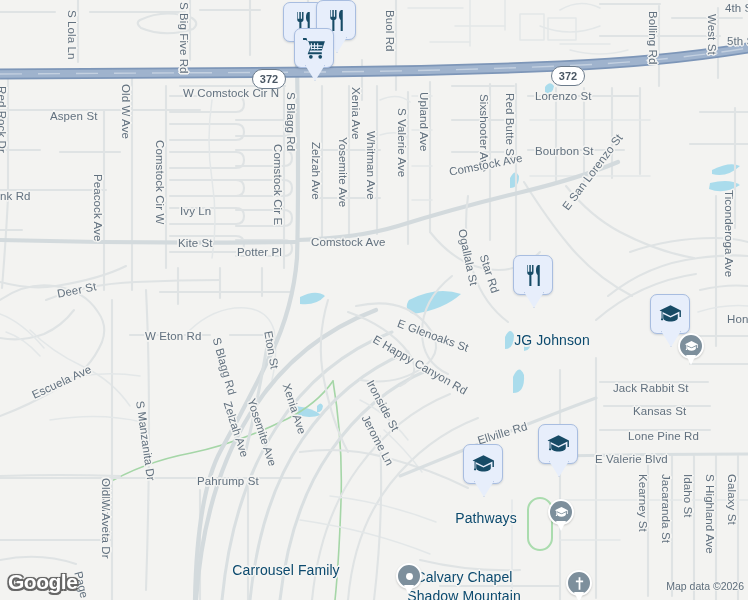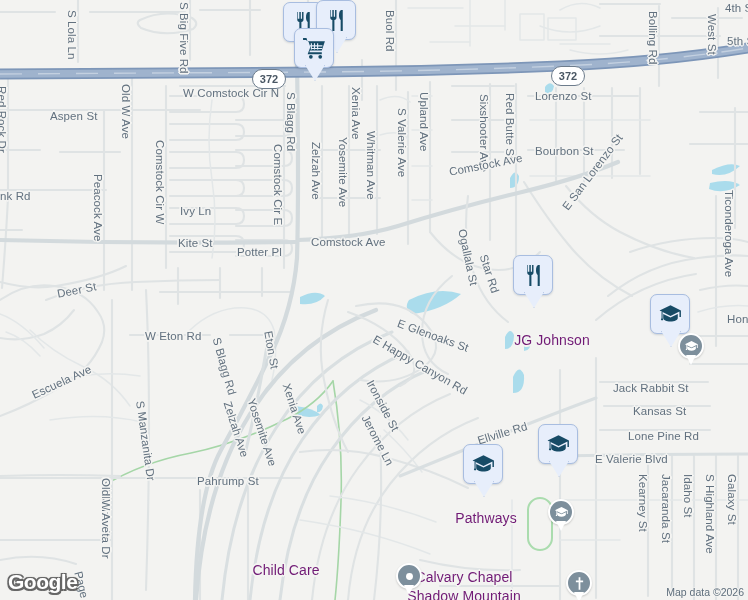--- a/index.html
+++ b/index.html
@@ -39,21 +39,21 @@
   
   .lbl {
     position: absolute;
     font-family: "Liberation Sans", sans-serif;
     color: #5d6d7c;
     white-space: nowrap;
     pointer-events: none;
     transform-origin: 0 0;
   }
   .lbl-street { font-size: 11.5px; color: #62717f; letter-spacing: .1px; }
-  .lbl-poi    { font-size: 14px;  color: #701a75; letter-spacing: .1px; }
+  .lbl-poi    { font-size: 14px;  color: #0c4a6e; letter-spacing: .1px; }
   .lbl-white  {
     text-shadow: -1.6px 0 #f4f4f2, 1.6px 0 #f4f4f2, 0 -1.6px #f4f4f2, 0 1.6px #f4f4f2,
                  -1.2px -1.2px #f4f4f2, 1.2px -1.2px #f4f4f2, -1.2px 1.2px #f4f4f2, 1.2px 1.2px #f4f4f2;
   }
 
   
   .pin {
     position: absolute;
     width: 40px; height: 52px;
   }
@@ -121,21 +121,21 @@
     font-size: 21px;
     font-weight: bold;
     color: #ffffff;
     letter-spacing: -0.5px;
     text-shadow: -1.5px -1.5px 0 #666, 1.5px -1.5px 0 #666,
                  -1.5px 1.5px 0 #666, 1.5px 1.5px 0 #666,
                  0 0 3px rgba(0,0,0,.35);
   }
   #attribution {
     position: absolute;
-    right: 4px; bottom: 2px;
+    right: 4px; bottom: 8px;
     font-family: "Liberation Sans", sans-serif;
     font-size: 10.5px;
     color: #5f6f7d;
     text-shadow: -1.2px 0 #f4f4f2, 1.2px 0 #f4f4f2, 0 -1.2px #f4f4f2, 0 1.2px #f4f4f2;
   }
 </style>
 </head>
 <body>
 
 <div id="map">
@@ -374,21 +374,21 @@
       <div class="lbl lbl-poi lbl-white" style="left: 368px; top: 473px; transform: translateX(-50%); text-align: center; line-height: 19px;">
       </div>
       <div class="lbl lbl-poi lbl-white" style="left: 486px; top: 509px; transform: translateX(-50%); text-align: right; line-height: 19px;">
         <div>Pathways</div>
       </div>
       <div class="lbl lbl-poi lbl-white" style="left: 464px; top: 568px; transform: translateX(-50%); text-align: center; line-height: 19px;">
         <div>Calvary Chapel</div>
         <div>Shadow Mountain</div>
       </div>
       <div class="lbl lbl-poi lbl-white" style="left: 286px; top: 561px; transform: translateX(-50%); text-align: center; line-height: 19px;">
-        <div>Child Care</div>
+        <div>Carrousel Family</div>
       </div>
     </div>
 
   <div id="marker-layer">
       <div class="pin" style="left: 283px; top: 2px;">
         <div class="tail"></div>
         <div class="body">
           <svg width="25" height="25" viewBox="0 0 24 24">
             <path fill="#174b66" d="M6 2v7c0 1.3.8 2.2 2 2.6V22h2V11.6c1.2-.4 2-1.3 2-2.6V2h-1.4v6.3H9.4V2H8v6.3H6.6V2z"></path>
             <path fill="#174b66" d="M16.6 2c-1.3 0-2.2 2.2-2.2 5.2 0 2.1.6 3.6 1.6 4.2V22h2V2z"></path>

